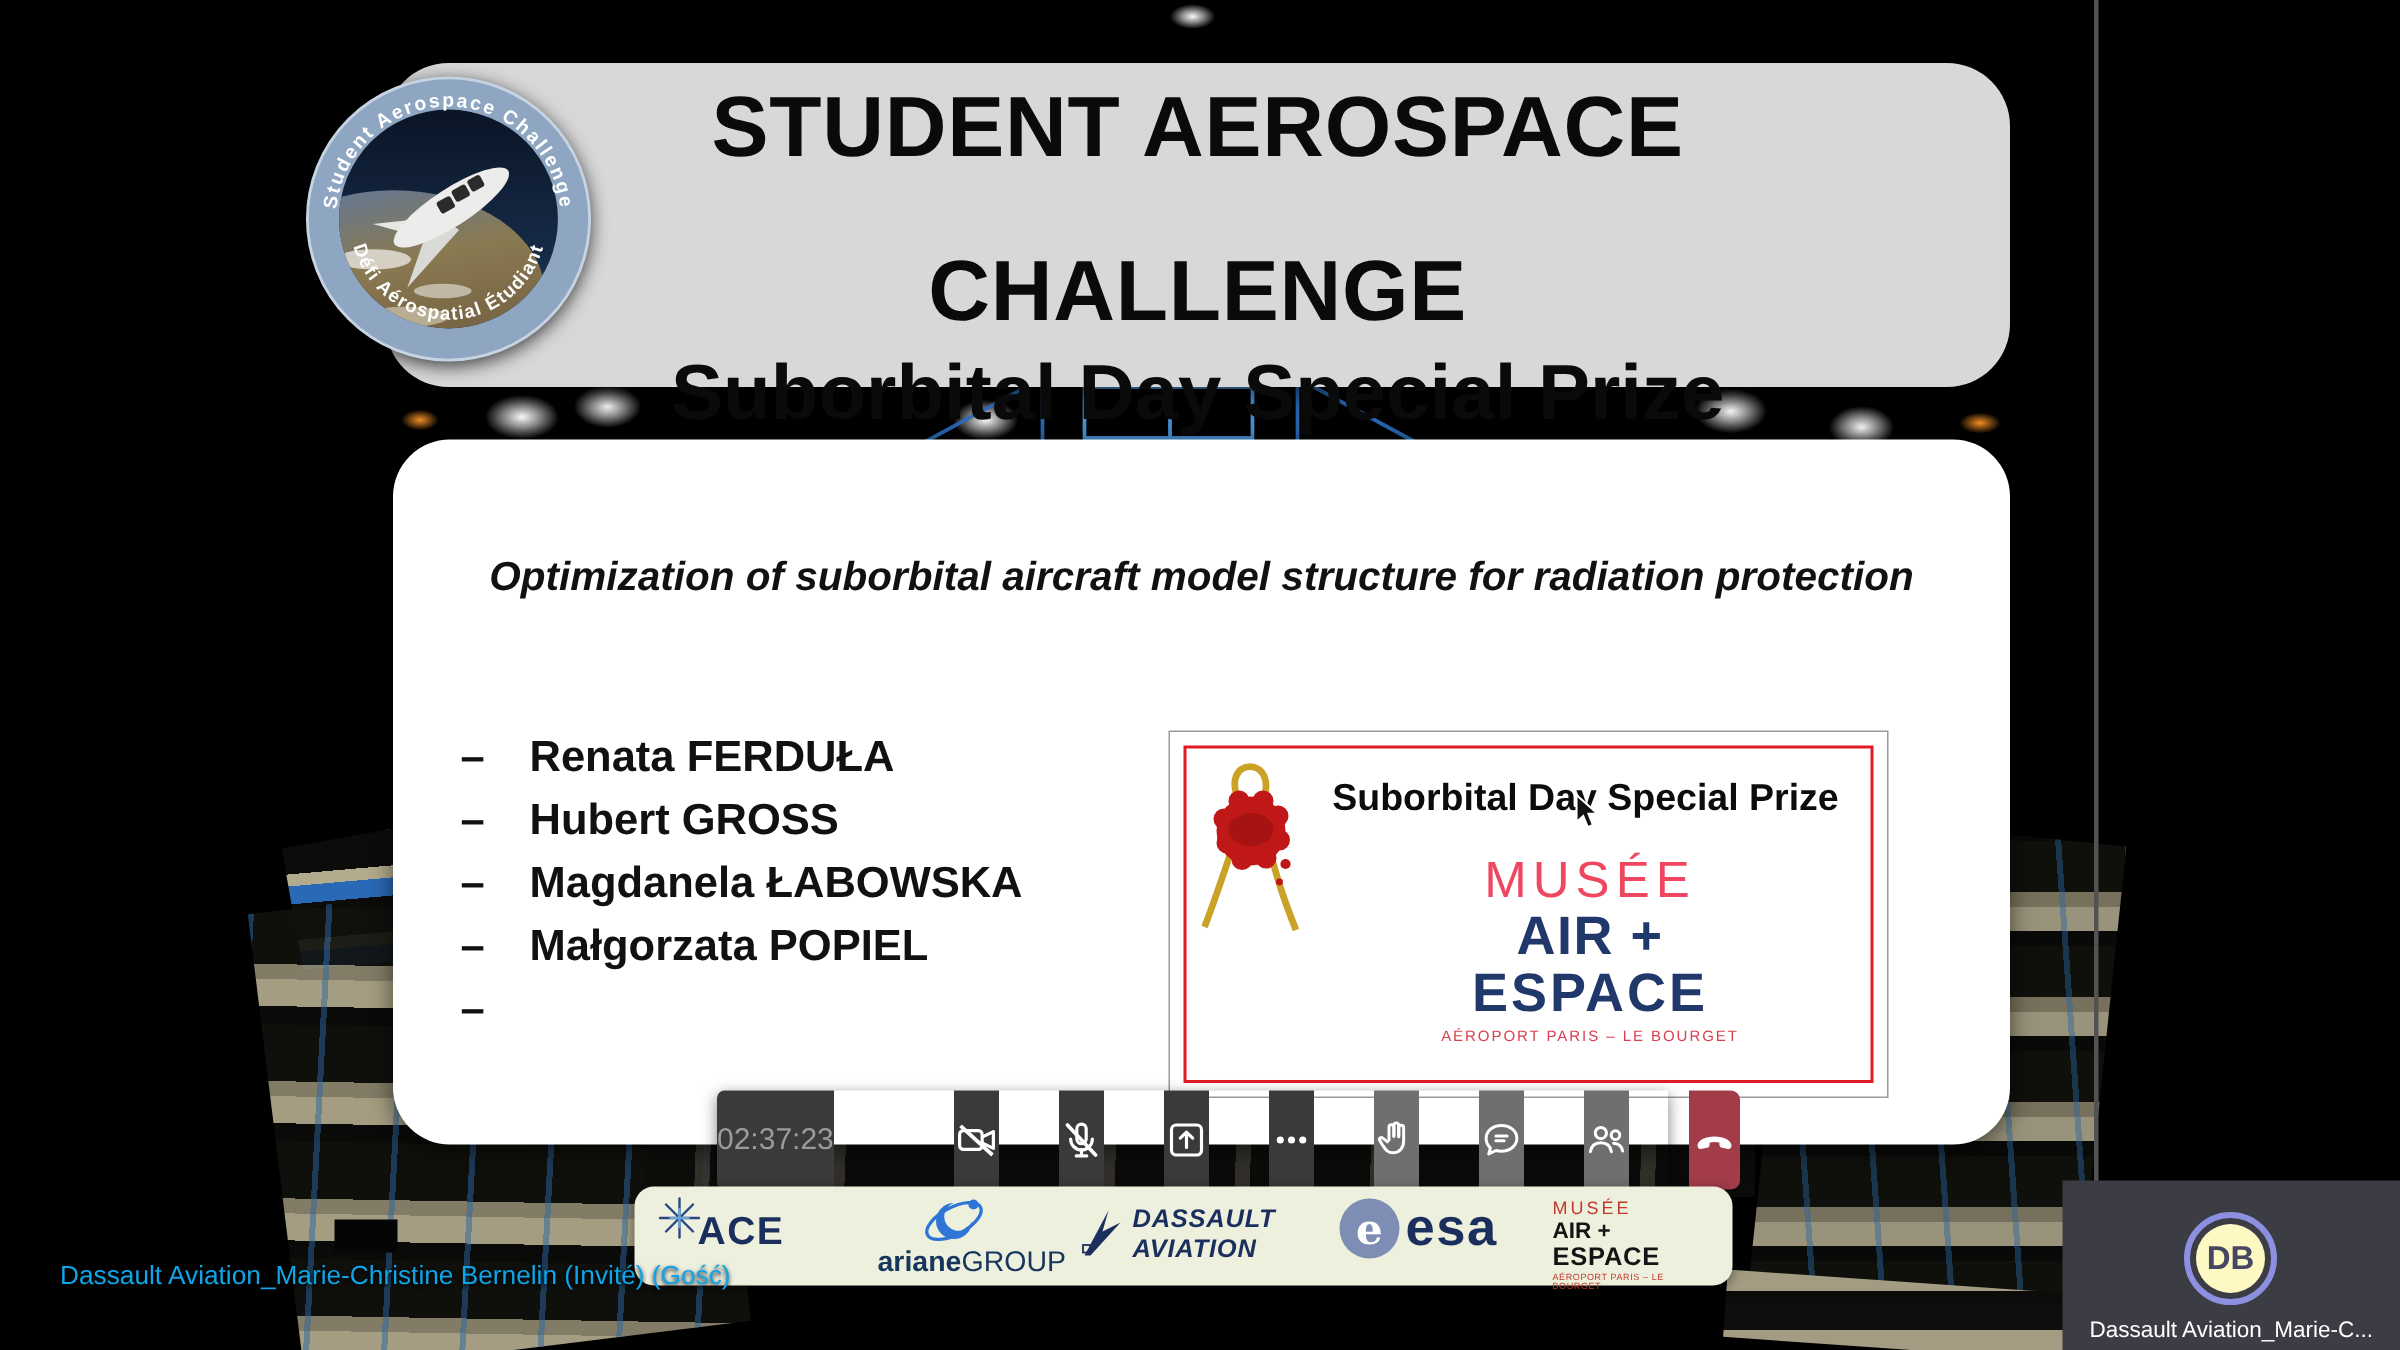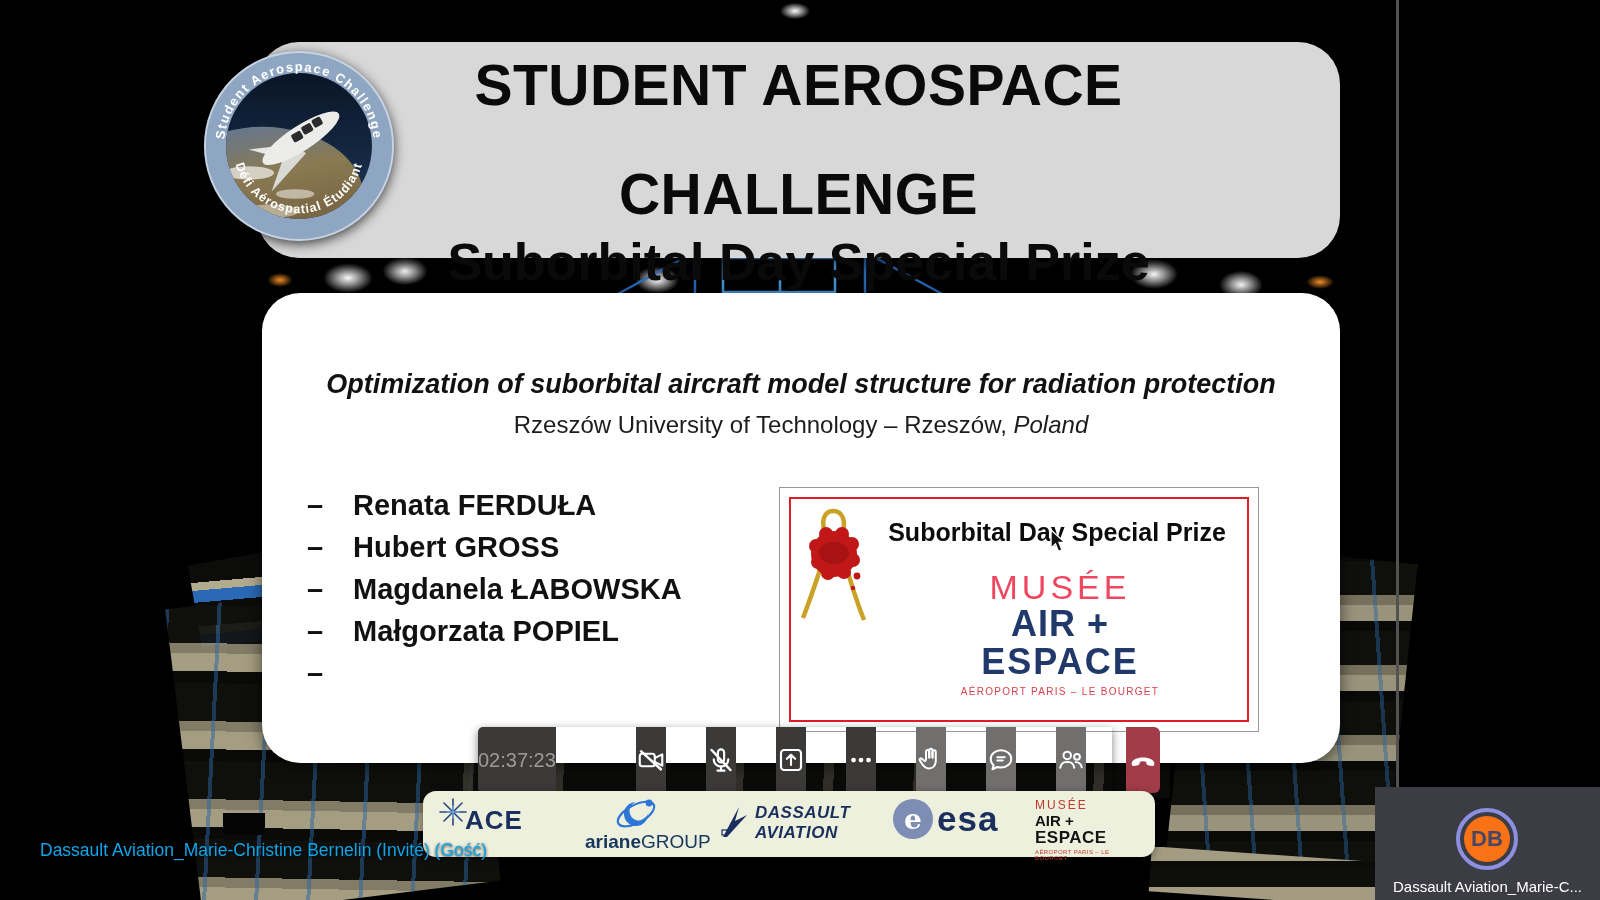--- a/index.html
+++ b/index.html
@@ -94,21 +94,21 @@
   #museeMini .n3{font-size:17px;font-weight:800;color:#141414;margin-top:1px;letter-spacing:.5px;}
   #museeMini .n4{font-size:6px;color:#c0392b;margin-top:3px;letter-spacing:.4px;}
 
   
   #presenterLabel{left:40px;top:840px;z-index:6;font-size:17.5px;color:#0ea5e9;
                   text-shadow:0 1px 3px rgba(0,0,0,.9);}
   #blackbox{left:223px;top:813px;width:42px;height:22px;background:#050505;z-index:6;}
   #tile{left:1375px;top:787px;width:225px;height:113px;background:#3c3c45;z-index:7;cursor:pointer;}
   #avatarRing{left:81px;top:21px;width:54px;height:54px;border:4px solid #8d90e0;border-radius:50%;
               background:#3c3c45;display:flex;align-items:center;justify-content:center;}
-  #avatarInner{width:46px;height:46px;border-radius:50%;background:#f97316;display:flex;
+  #avatarInner{width:46px;height:46px;border-radius:50%;background:#fef9c3;display:flex;
                align-items:center;justify-content:center;font-size:22px;font-weight:700;color:#474763;}
   #tileName{left:0;bottom:5px;width:100%;text-align:center;font-size:15px;color:#fff;}
 </style>
 </head>
 <body>
 
 <div id="stage" class="abs">
   <div class="glow w abs" style="left:315px;top:258px;width:66px;height:40px;"></div>
   <div class="glow w abs" style="left:375px;top:252px;width:60px;height:38px;"></div>
   <div class="glow w abs" style="left:628px;top:262px;width:58px;height:36px;"></div>
@@ -175,24 +175,20 @@
   <text font-size="13.5" fill="#ffffff" letter-spacing="1.5" font-weight="600">
     <textPath href="#arcTop" startOffset="50%" text-anchor="middle">Student Aerospace Challenge</textPath>
   </text>
   <text font-size="13" fill="#ffffff" letter-spacing="1" font-weight="600">
     <textPath href="#arcBot" startOffset="50%" text-anchor="middle">Défi Aérospatial Étudiant</textPath>
   </text>
 </svg>
 
 <div id="slide" class="abs">
   <div id="projTitle" class="abs">Optimization of suborbital aircraft model structure for radiation protection</div>
-  <div id="univ" class="abs">
-    <span>Rzeszów University of Technology – Rzeszów,</span>
-    <span class="it">Poland</span>
-  </div>
 
   <div class="member abs" style="top:196px;">
     <span class="dash">–</span>
     <span>Renata FERDUŁA</span>
   </div>
   <div class="member abs" style="top:238px;">
     <span class="dash">–</span>
     <span>Hubert GROSS</span>
   </div>
   <div class="member abs" style="top:280px;">

